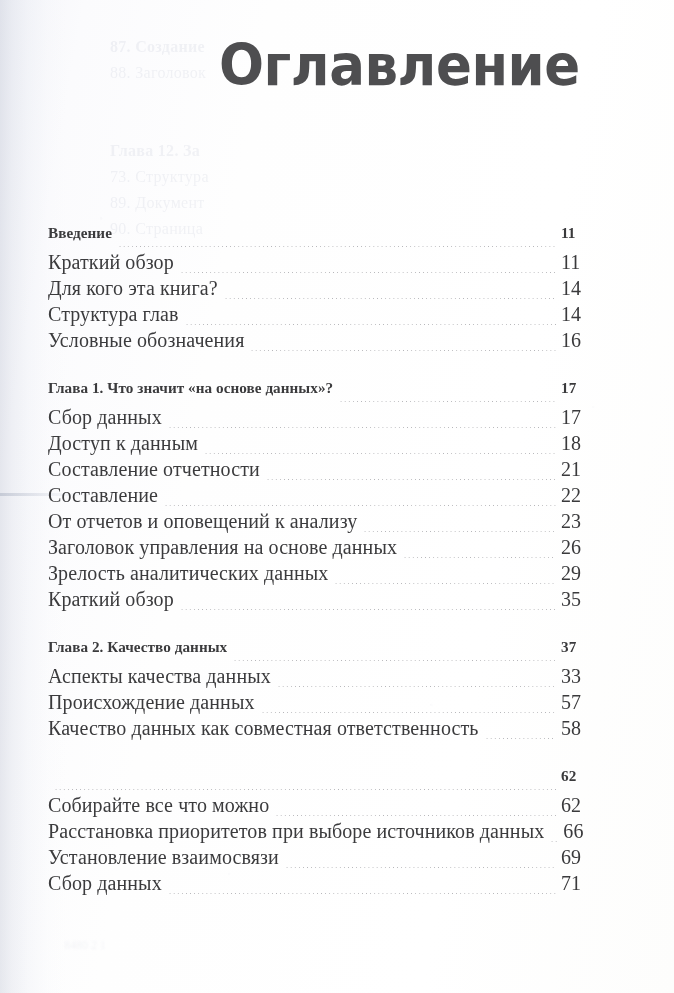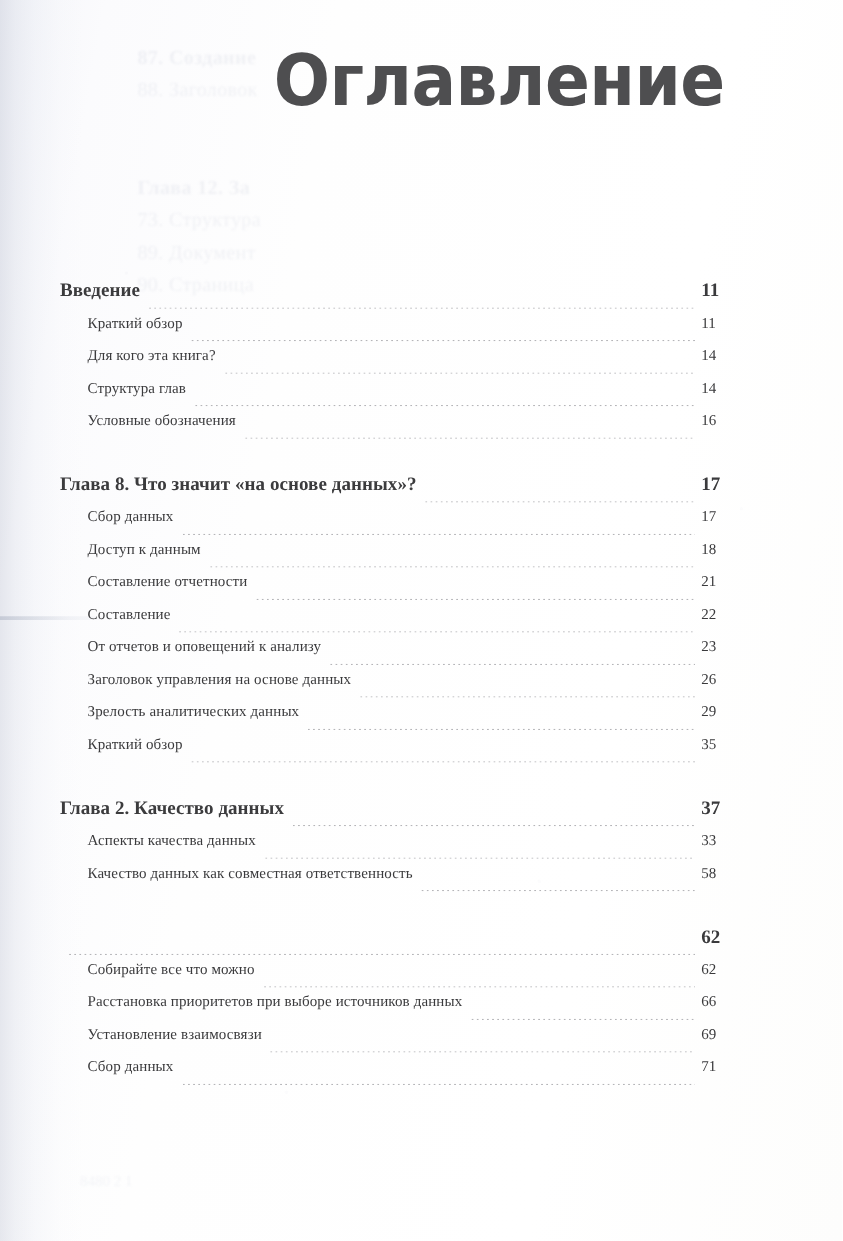--- a/index.html
+++ b/index.html
@@ -159,23 +159,22 @@
     font-size: 15.2px;
     letter-spacing: 0.05px;
     margin-left: 0;
     height: 27px;
   }
   .entry.level-1 .pageno { font-weight: bold; }
 
   
   .entry.level-2 {
     font-weight: normal;
-    font-size: 12px;
+    font-size: 20px;
     letter-spacing: 0.1px;
-    margin-left: 22px;
     height: 26px;
   }
   .entry.level-2 .pageno { font-weight: normal; }
 
   
   .toc-section.with-gap { margin-top: 24px; }
 
   
   .speckle {
     position: absolute;
@@ -236,21 +235,21 @@
           <span class="pageno">14</span>
         </div>
         <div class="entry level-2">
           <span class="label">Условные обозначения</span>
           <span class="leader"></span>
           <span class="pageno">16</span>
         </div>
       </div>
       <div class="toc-section with-gap">
         <div class="entry level-1">
-          <span class="label">Глава 8. Что значит «на основе данных»?</span>
+          <span class="label">Глава 1. Что значит «на основе данных»?</span>
           <span class="leader"></span>
           <span class="pageno">17</span>
         </div>
         <div class="entry level-2">
           <span class="label">Сбор данных</span>
           <span class="leader"></span>
           <span class="pageno">17</span>
         </div>
         <div class="entry level-2">
           <span class="label">Доступ к данным</span>
@@ -293,20 +292,25 @@
           <span class="label">Глава 2. Качество данных</span>
           <span class="leader"></span>
           <span class="pageno">37</span>
         </div>
         <div class="entry level-2">
           <span class="label">Аспекты качества данных</span>
           <span class="leader"></span>
           <span class="pageno">33</span>
         </div>
         <div class="entry level-2">
+          <span class="label">Происхождение данных</span>
+          <span class="leader"></span>
+          <span class="pageno">57</span>
+        </div>
+        <div class="entry level-2">
           <span class="label">Качество данных как совместная ответственность</span>
           <span class="leader"></span>
           <span class="pageno">58</span>
         </div>
       </div>
       <div class="toc-section with-gap">
         <div class="entry level-1">
           <span class="leader"></span>
           <span class="pageno">62</span>
         </div>

